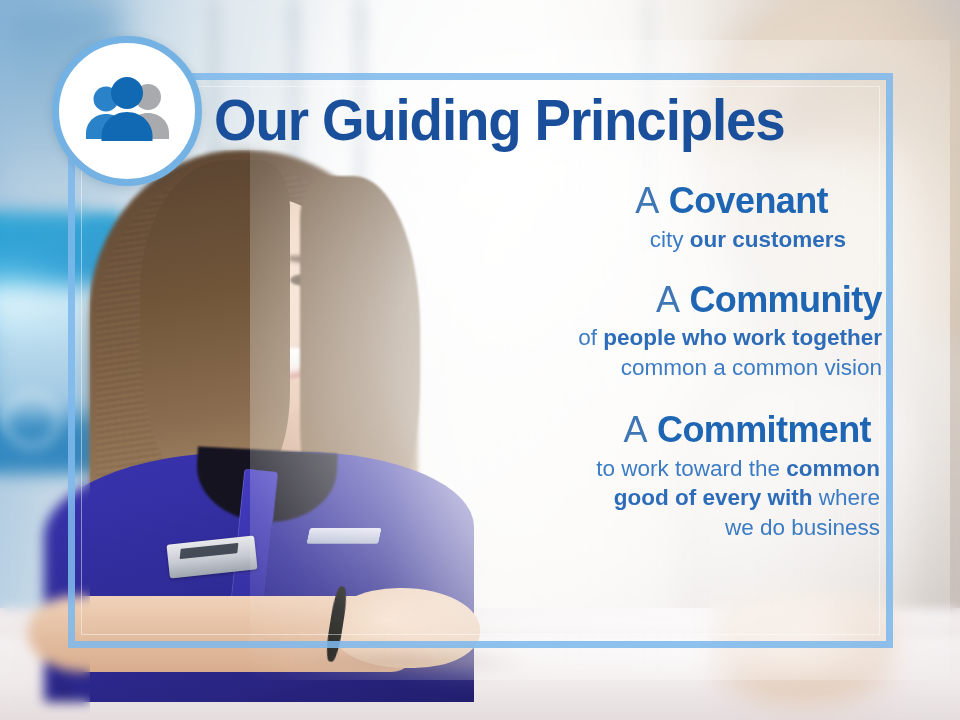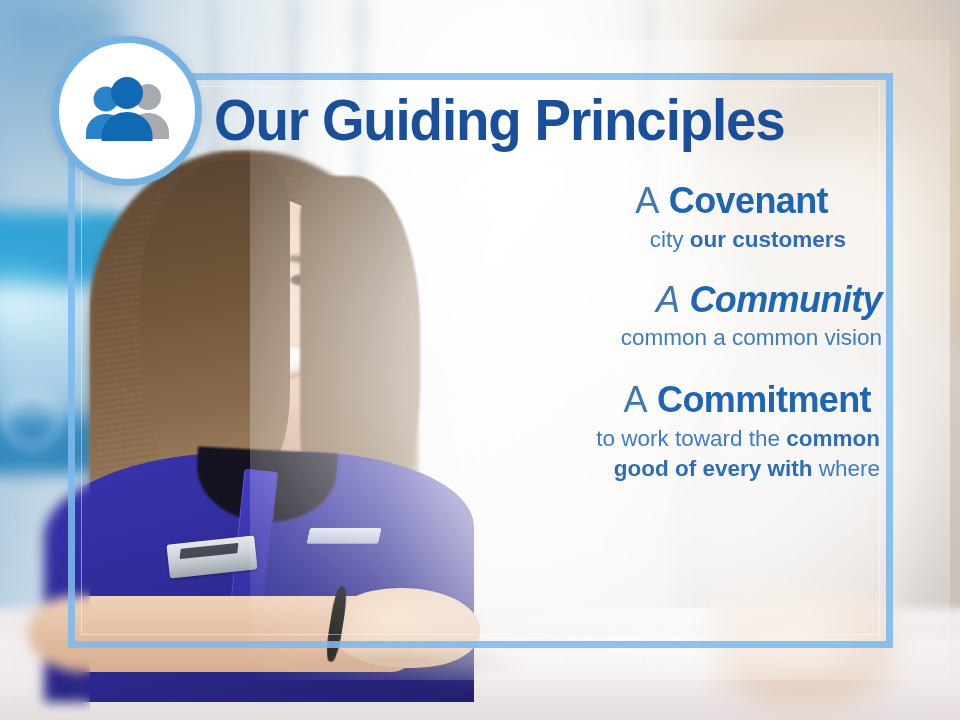--- a/index.html
+++ b/index.html
@@ -360,21 +360,21 @@
     font-weight: 400;
     margin-top: 4px;
   }
   .block-sub b { font-weight: 700; color:#2d6cb8;margin-top:32px; }
 
   .b1 { margin-right: 24px; }
   .b1 .block-title { margin-right: 30px; }
   .b1 .block-sub { margin-right: 12px; }
 
   .b2 { margin-top: 26px; }
-  .b2 .block-title { margin-right: 0px; font-style: italic; }
+  .b2 .block-title { margin-right: 0px; }
   .b2 .block-sub { margin-right: 0px; }
 
   .b3 { margin-top: 28px; }
   .b3 .block-title { margin-right: 11px; }
   .b3 .block-sub { margin-right: 2px; }
 
   .nowrap { white-space: nowrap; }
 </style>
 </head>
 <body>
@@ -475,29 +475,31 @@
         <div class="nowrap"><span>city </span><b>our customers</b></div>
       </div>
     </div>
 
     <div class="block b2">
       <div class="block-title">
         <span class="art">A</span>
         <span>Community</span>
       </div>
       <div class="block-sub">
+        <div class="nowrap"><span>of </span><b>people who work together</b></div>
         <div class="nowrap"><span>common a common vision</span></div>
       </div>
     </div>
 
     <div class="block b3">
       <div class="block-title">
         <span class="art">A</span>
         <span>Commitment</span>
       </div>
       <div class="block-sub">
         <div class="nowrap"><span>to work toward the </span><b>common</b></div>
         <div class="nowrap"><b>good of every with</b><span> where</span></div>
+        <div class="nowrap"><span>we do business</span></div>
       </div>
     </div>
 
   </div>
 </div>
 
 </body></html>

